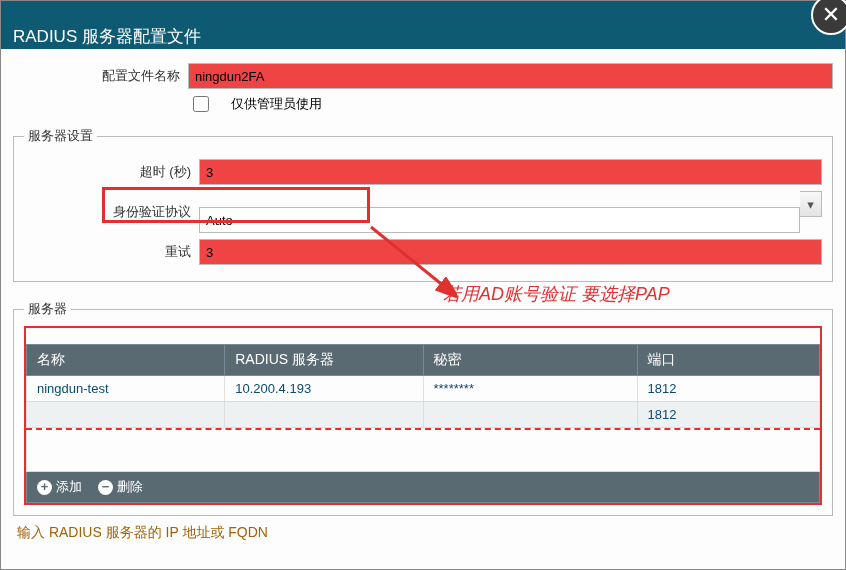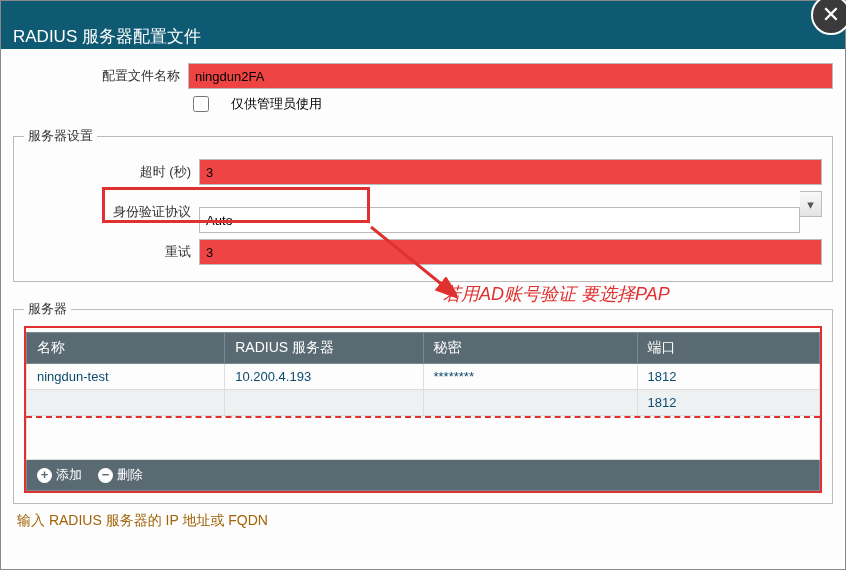--- a/index.html
+++ b/index.html
@@ -130,21 +130,21 @@
     pointer-events: none;
     font-style: italic;
   }
   .arrow-svg {
     position: absolute;
     pointer-events: none;
   }
   .servers-table {
     width: 100%;
     border-collapse: collapse;
-    margin-top: 4px;
+    margin-top: 16px;
   }
   .servers-table th {
     background: #5a6a72;
     color: #fff;
     text-align: left;
     padding: 6px 10px;
     font-weight: normal;
     border: 1px solid #7a8a92;
     font-size: 14px;
   }

